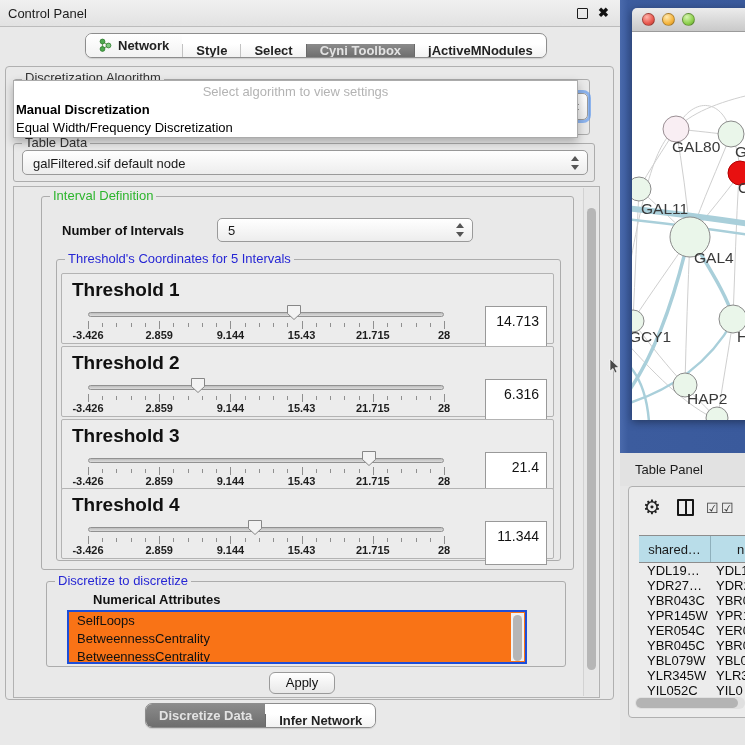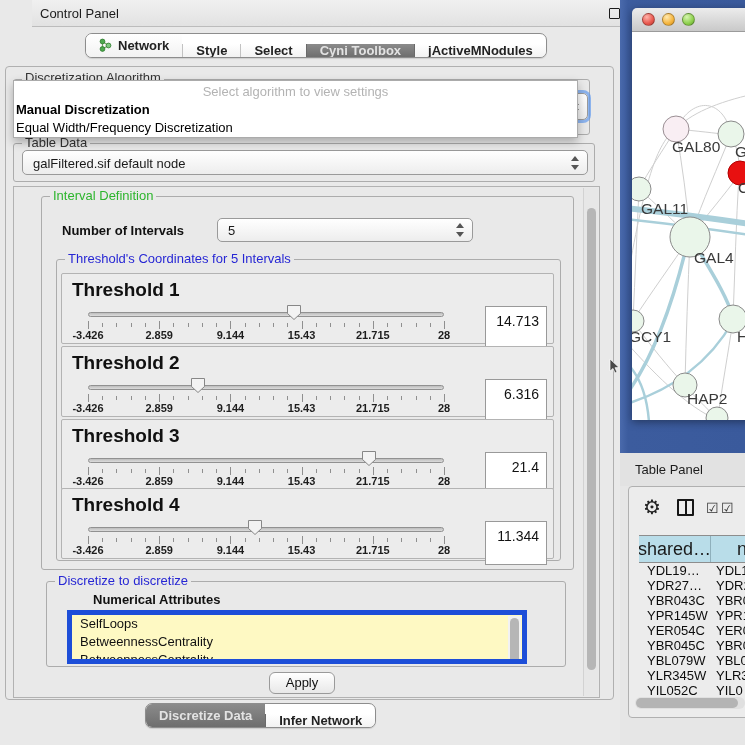--- a/index.html
+++ b/index.html
@@ -2,21 +2,21 @@
 <html style="--interval-title: #2db52d; --blue-title: #2727d4; --desktop-blue: #3c5c9e; --selected-tab-bg: #787878; --header-blue: #b9dde9; --edge-teal: #a9cfda;"><head>
 <meta charset="utf-8">
 <style>
   * { margin:0; padding:0; box-sizing:border-box; }
   html,body { width:745px; height:745px; overflow:hidden; }
   body { font-family:"Liberation Sans", sans-serif; font-size:13px; color:#222; background:#e6e6e6; position:relative; }
 
   
   .control-panel { position:absolute; left:0; top:0; width:620px; height:745px; background:#e9e9e9; }
   .cp-titlebar { position:absolute; left:0; top:0; width:620px; height:27px;
-    background:linear-gradient(#f0f0f0,#e2e2e2); border-bottom:1px solid #bcbcbc;margin-left:32px; }
+    background:linear-gradient(#f0f0f0,#e2e2e2); border-bottom:1px solid #bcbcbc; }
   .cp-title { position:absolute; left:8px; top:6px; font-size:13px; color:#1c1c1c; }
   .float-box { position:absolute; right:32px; top:8px; width:11px; height:11px; border:1.6px solid #1c1c1c; border-radius:1px; }
   .close-x { position:absolute; right:11px; top:5px; font-size:13px; font-weight:bold; color:#111; }
 
   
   .segmented { position:absolute; display:flex; height:25px; background:#fff;
     border:1px solid #8d8d8d; border-radius:7px; overflow:hidden; box-shadow:0 1px 1px rgba(0,0,0,.12); }
   .seg { display:flex; align-items:center; justify-content:center; padding:0 13px; font-size:13px;
     font-weight:bold; color:#222; background:linear-gradient(#ffffff,#f2f2f2); white-space:nowrap; }
   .seg + .seg { border-left:1px solid #c2c2c2;margin-top:10px; }
@@ -70,21 +70,21 @@
   .slider-ticks { position:absolute; left:26px; top:47px; width:356px; height:8px; }
   .tick { position:absolute; top:2px; width:1px; height:4px; background:#8f8f8f; }
   .tick.major { top:0; height:8px; }
   .slider-scale { position:absolute; left:26px; top:55px; width:356px; height:12px; }
   .slider-scale span { position:absolute; transform:translateX(-50%); font-size:11px; font-weight:bold; color:#1d1d1d; white-space:nowrap; }
   .val-box { position:absolute; right:6px; top:32px; width:62px; height:44px; background:#fff;
     border:1px solid #999; font-size:14px; color:#111; text-align:right; line-height:28px; padding-right:7px; }
 
   
   .attr-title { position:absolute; font-weight:bold; font-size:13px; color:#111;margin-left:44px; }
-  .attr-listbox { position:absolute; background:#fef9c3; border:5px solid #1d4ed8; overflow:hidden; }
+  .attr-listbox { position:absolute; background:#f97316; border:2px solid #1d4ed8; overflow:hidden; }
   .attr-item { padding-left:8px; font-size:13px; line-height:18px; color:#111; white-space:nowrap; }
   .attr-vscroll { position:absolute; right:1px; top:1px; width:13px; height:calc(100% - 2px); background:#f2f2f2; }
   .attr-vscroll-thumb { position:absolute; left:2px; top:2px; width:9px; height:46px; background:#b6b6b6; border-radius:5px; }
 
   .push-btn { position:absolute; background:linear-gradient(#ffffff,#e8e8e8); border:1px solid #9a9a9a;
     border-radius:6px; font-size:13px; color:#111; text-align:center; line-height:20px; }
 
   
   .desktop { position:absolute; left:620px; top:0; width:125px; height:453px;
     background:linear-gradient(90deg,#4a6aac 0,#3c5c9e 8px,#3a5a9c 100%); }
@@ -104,21 +104,21 @@
   .table-sub-panel { position:absolute; left:628px; top:486px; width:120px; height:232px;
     background:#ececec; border:1px solid #b0b0b0; border-radius:4px 0 0 4px; }
   .tp-toolbar { position:absolute; left:0; top:0; width:100%; height:46px; }
   .gear { position:absolute; left:14px; top:9px; font-size:20px; color:#222; line-height:22px; }
   .cols-icon { position:absolute; left:48px; top:12px; width:17px; height:17px; border:2px solid #161616; border-radius:1px; }
   .cols-icon:before { content:""; position:absolute; left:50%; top:0; width:2px; height:100%; background:#161616; transform:translateX(-50%); }
   .cb { position:absolute; top:13px; font-size:14px; color:#333; }
   .cb.cb1 { left:77px; } .cb.cb2 { left:92px; }
   .tp-header { position:absolute; left:10px; top:48px; right:0; height:28px; display:flex;
     border-top:1px solid #8d8d8d; border-bottom:1px solid #8d8d8d; background:var(--header-blue,#b9dde9); }
-  .th-cell { background:var(--header-blue,#b9dde9); border-right:1px solid #8fb0bc; font-size:18px; color:#1a1a1a;
+  .th-cell { background:var(--header-blue,#b9dde9); border-right:1px solid #8fb0bc; font-size:13px; color:#1a1a1a;
     display:flex; align-items:center; overflow:hidden; white-space:nowrap; }
   .th-cell.c1 { width:72px; justify-content:center; }
   .th-cell.c2 { flex:1; padding-left:26px; }
   .tp-rows { position:absolute; left:10px; top:76px; right:0; height:135px; overflow:hidden; background:#ececec; }
   .trow { display:flex; height:15px; }
   .tc { font-size:13px; line-height:15px; color:#0c0c0c; white-space:nowrap; overflow:hidden; }
   .tc1 { width:72px; padding-left:8px; }
   .tc2 { flex:1; padding-left:5px; }
   .tp-hscroll { position:absolute; left:6px; bottom:8px; width:110px; height:12px; background:#e0e0e0; border-radius:6px; }
   .tp-hscroll-thumb { position:absolute; left:1px; top:1px; width:102px; height:10px; background:#b4b4b4; border-radius:5px; }

